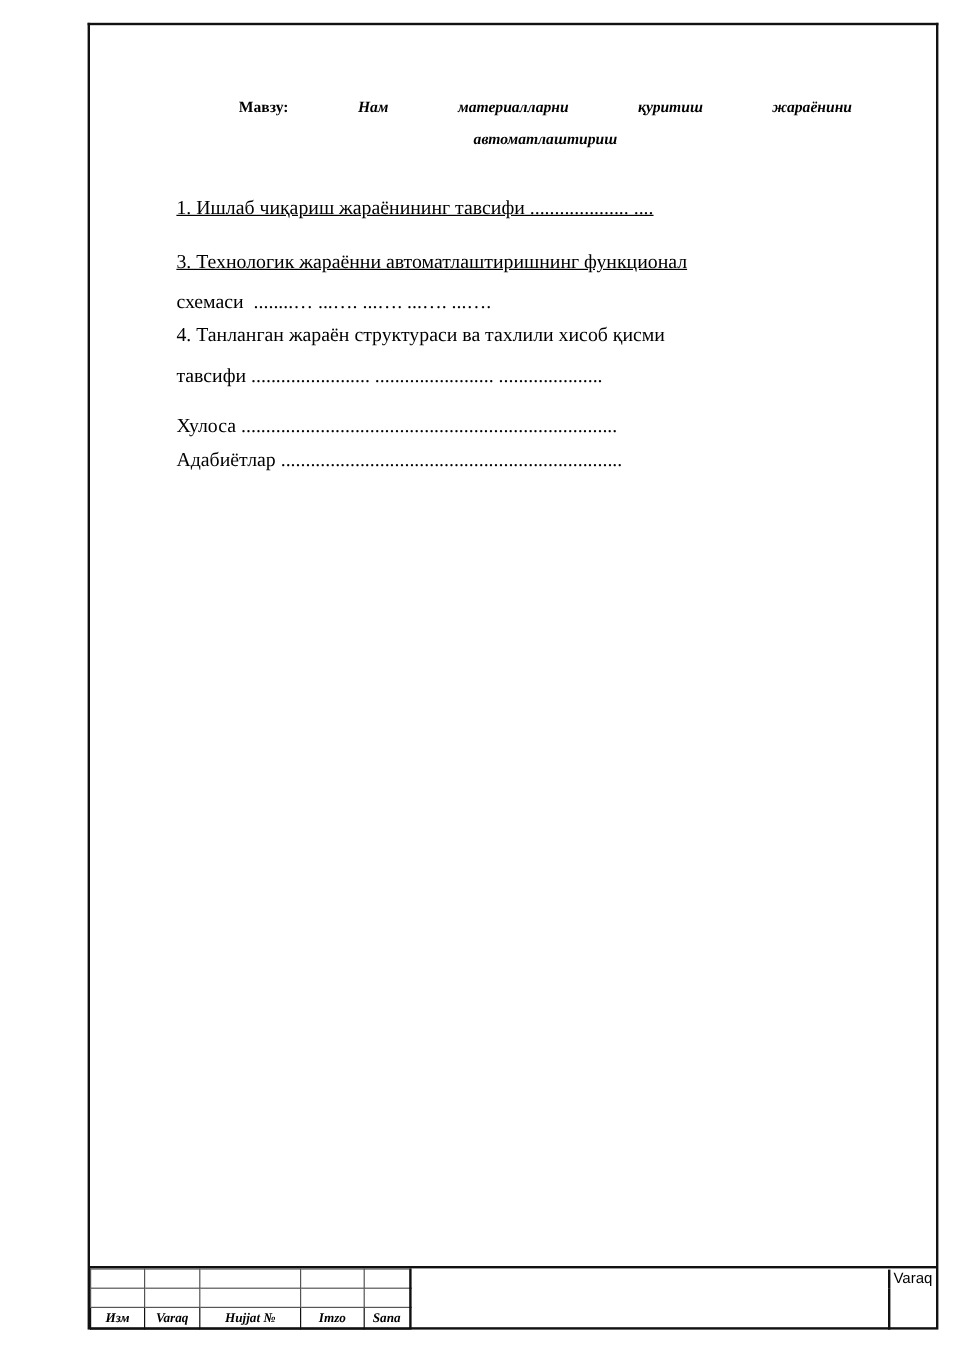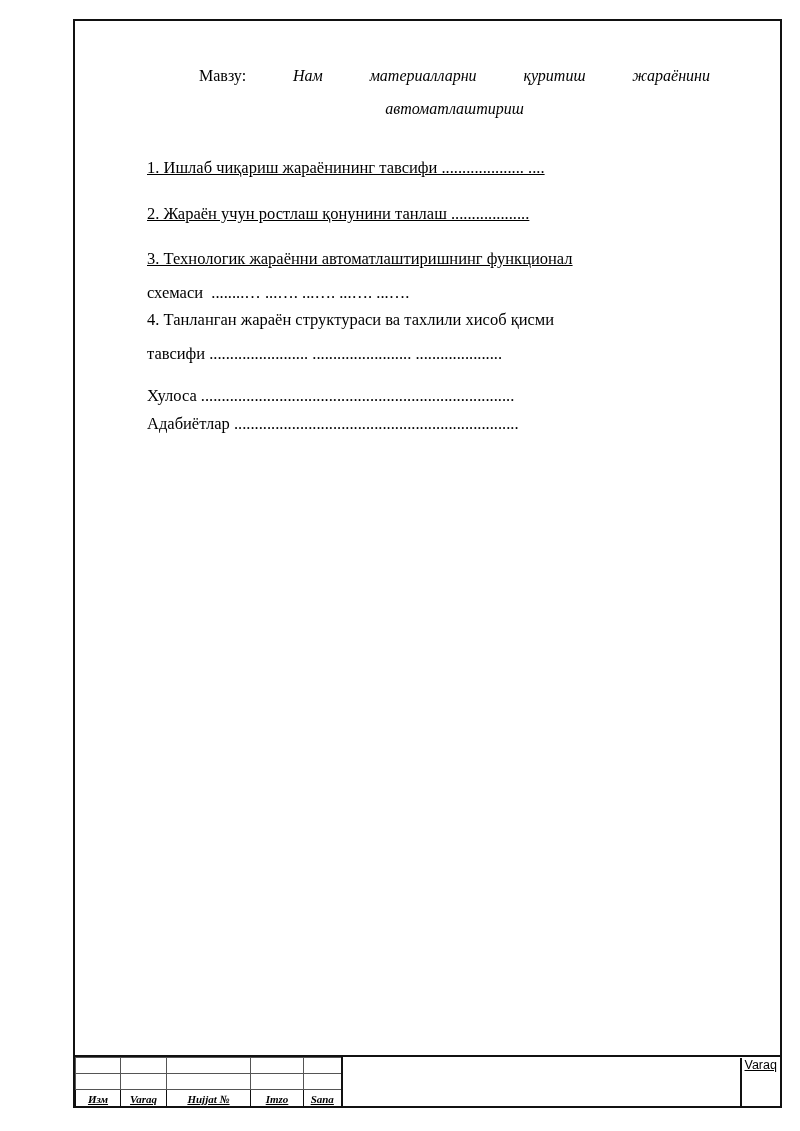--- a/index.html
+++ b/index.html
@@ -32,25 +32,25 @@
 
   
   #content {
     position: absolute;
     left: 147px;
     top: 60px;
     width: 575px;
   }
 
   .doc-title {
-    font-size: 16px;
-    font-weight: normal;
+    font-size: 13px;
+    font-weight: bold;
     text-align: center;
     line-height: 1.95;
-    margin: 0 0 0 0;
+    margin: 16px 0 0 0;
     padding: 0 10px 0 50px;
   }
   .doc-title .title-label {
     font-style: normal;
   }
   .doc-title .title-main {
     font-style: italic;
   }
   
   .title-line-1 {
@@ -82,21 +82,20 @@
   
   #title-block {
     position: absolute;
     left: 73px;
     top: 1055px;
     width: 709px;
     height: 53px;
     box-sizing: border-box;
     border: 2.5px solid #111;
     border-collapse: collapse;
-    text-decoration: underline;
   }
   #title-block table {
     width: 100%;
     height: 100%;
     border-collapse: collapse;
     table-layout: fixed;
   }
   #title-block td {
     border: 1.6px solid #111;
     padding: 0;
@@ -142,21 +141,20 @@
   <div class="doc-title">
     <span class="title-line-1">
       <span class="title-label">Мавзу:</span>
       <span class="title-main">Нам материалларни қуритиш жараёнини</span>
     </span>
     <span class="title-line-2 title-main">автоматлаштириш</span>
   </div>
 
   <div class="toc">
     <div class="toc-line gap-lg">1. Ишлаб чиқариш жараёнининг тавсифи .................... ....</div>
-    <div class="toc-line gap-lg">2. Жараён учун ростлаш қонунини танлаш ...................</div>
     <div class="toc-line gap-lg">3. Технологик жараённи автоматлаштиришнинг функционал</div>
     <div class="toc-line gap-sm">схемаси  ........… ...…. ...…. ...…. ...….</div>
     <div class="toc-line gap-xs">4. Танланган жараён структураси ва тахлили хисоб қисми</div>
     <div class="toc-line gap-sm">тавсифи ........................ ........................ .....................</div>
     <div class="toc-line gap-md">Хулоса ............................................................................</div>
     <div class="toc-line gap-xs">Адабиётлар .....................................................................</div>
   </div>
 
 </div>
 

